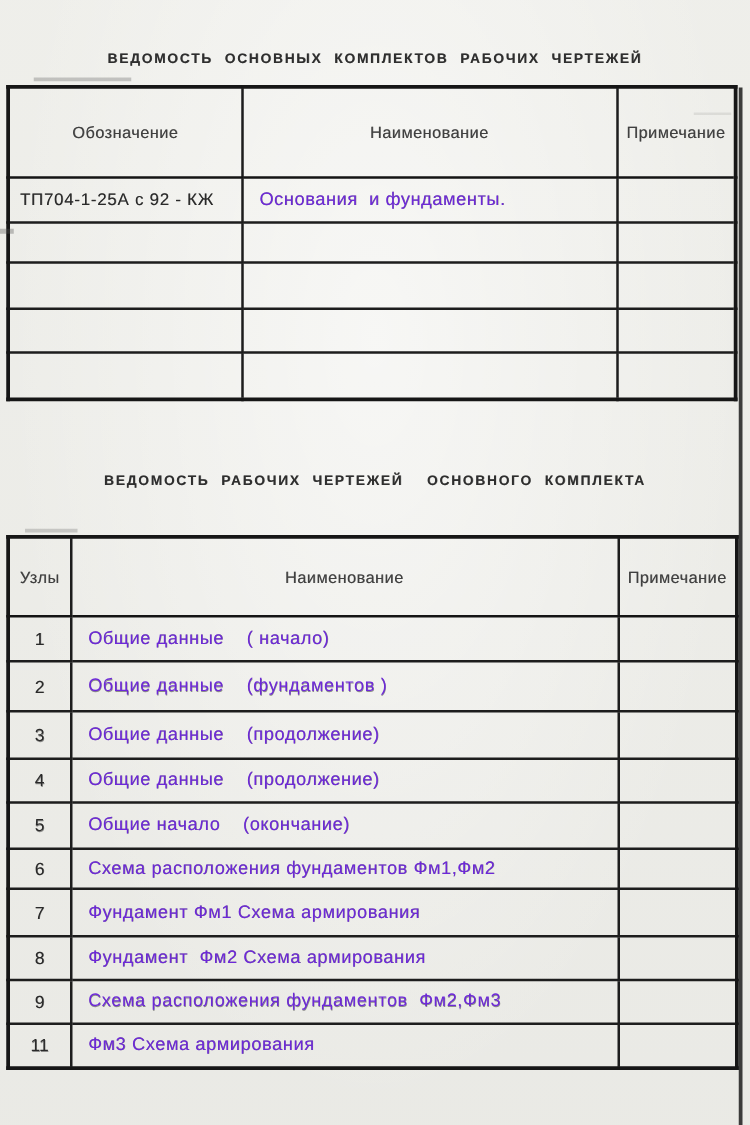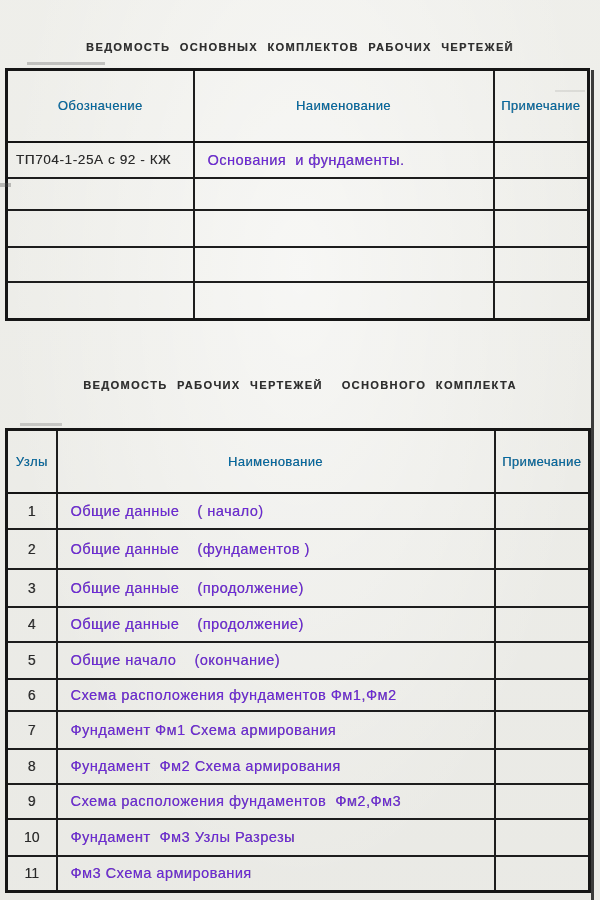--- a/index.html
+++ b/index.html
@@ -42,21 +42,21 @@
     border:2px solid #1d1d1d;
     vertical-align:middle;
     padding:0;
     overflow:hidden;
     white-space:pre;
   }
   tr.header-row td{
     border-bottom:3px solid #141414;
     text-align:center;
     font-size:13px;
-    color:#0369a1;
+    color:#404040;
     letter-spacing:0.4px;
   }
   #table1 td, #table2 td{ border-width:2px; }
   table{ border:3px solid #161616; }
 
   .cell-designation{
     font-size:13.5px; letter-spacing:0.6px; padding-left:8px; color:#2a2a2a;margin-top:44px;
   }
   .cell-name{
     font-size:14.5px; letter-spacing:0.5px; padding-left:13px; color:#6d28d9;
@@ -178,25 +178,20 @@
   <tr style="height:35px">
     <td class="cell-sheet ink">8</td>
     <td class="cell-name ink">Фундамент  Фм2 Схема армирования</td>
     <td class="cell-note ink"></td>
   </tr>
   <tr style="height:35px">
     <td class="cell-sheet ink">9</td>
     <td class="cell-name ink">Схема расположения фундаментов  Фм2,Фм3</td>
     <td class="cell-note ink"></td>
   </tr>
-  <tr style="height:37px">
-    <td class="cell-sheet ink">10</td>
-    <td class="cell-name ink">Фундамент  Фм3 Узлы Разрезы</td>
-    <td class="cell-note ink"></td>
-  </tr>
   <tr style="height:36px">
     <td class="cell-sheet ink">11</td>
     <td class="cell-name ink">Фм3 Схема армирования</td>
     <td class="cell-note ink"></td>
   </tr>
 </tbody>
   </table>
 
 <div class="frame-line"></div>
 <div class="smudge s1"></div>

